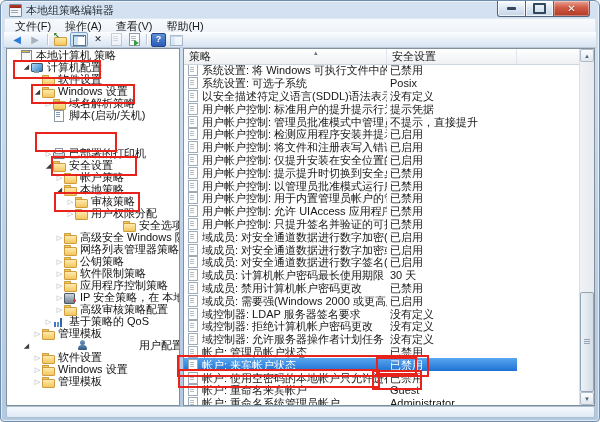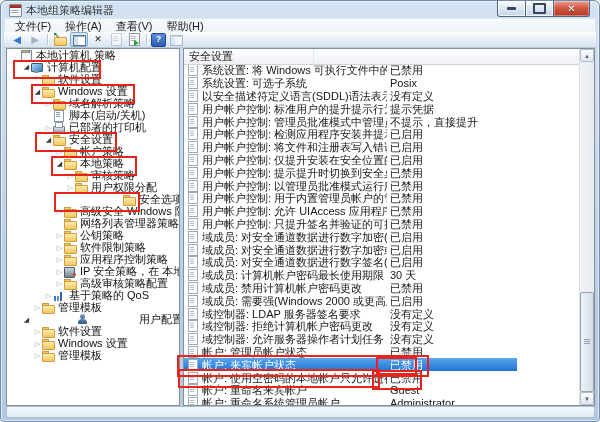--- a/index.html
+++ b/index.html
@@ -181,21 +181,21 @@
         <div class="trow" data-name="tree-item" style="padding-left: 37px;">
           <span class="arrow collapsed" data-name="tree-collapsed-arrow-icon">▷</span>
           <span class="ti folder" data-name="folder-icon"></span>
           <span data-name="tree-item-label">域名解析策略</span>
         </div>
         <div class="trow" data-name="tree-item" style="padding-left: 37px;">
           <span class="arrow none" data-name="tree-arrow-placeholder"></span>
           <span class="ti script" data-name="script-icon"></span>
           <span data-name="tree-item-label">脚本(启动/关机)</span>
         </div>
-        <div class="trow" data-name="tree-item" style="padding-left: 37px;">
+        <div class="trow" data-name="tree-item" style="padding-left: 37px; margin-top: 26px;">
           <span class="arrow collapsed" data-name="tree-collapsed-arrow-icon">▷</span>
           <span class="ti printer" data-name="printer-icon"></span>
           <span data-name="tree-item-label">已部署的打印机</span>
         </div>
         <div class="trow" data-name="tree-item" style="padding-left: 37px;">
           <span class="arrow expanded" data-name="tree-expanded-arrow-icon">◢</span>
           <span class="ti folder" data-name="folder-icon"></span>
           <span data-name="tree-item-label">安全设置</span>
         </div>
         <div class="trow" data-name="tree-item" style="padding-left: 48px;">
@@ -284,20 +284,24 @@
           <span data-name="tree-item-label">Windows 设置</span>
         </div>
         <div class="trow" data-name="tree-item" style="padding-left: 26px;">
           <span class="arrow collapsed" data-name="tree-collapsed-arrow-icon">▷</span>
           <span class="ti folder" data-name="folder-icon"></span>
           <span data-name="tree-item-label">管理模板</span>
         </div>
       </div>
     <div class="list-panel" data-name="policy-list-panel">
       <div class="lheader" data-name="list-header">
+        <div class="hcol c1" data-name="column-header-policy">
+          <span data-name="column-header-policy-label">策略</span>
+          <span class="sort-ind" data-name="sort-ascending-icon">▴</span>
+        </div>
         <div class="hcol c2" data-name="column-header-setting">
           <span data-name="column-header-setting-label">安全设置</span>
         </div>
         <div class="hfill" data-name="column-header-filler"></div>
       </div>
       <div class="lrows" data-name="policy-rows" id="lrows">
           <div class="lrow" data-name="policy-row">
             <div class="cell p">
               <span class="pdoc" data-name="policy-doc-icon"></span>
               <span data-name="policy-name" style="overflow: hidden; white-space: nowrap;">系统设置: 将 Windows 可执行文件中的证书规则用于软件...</span>

